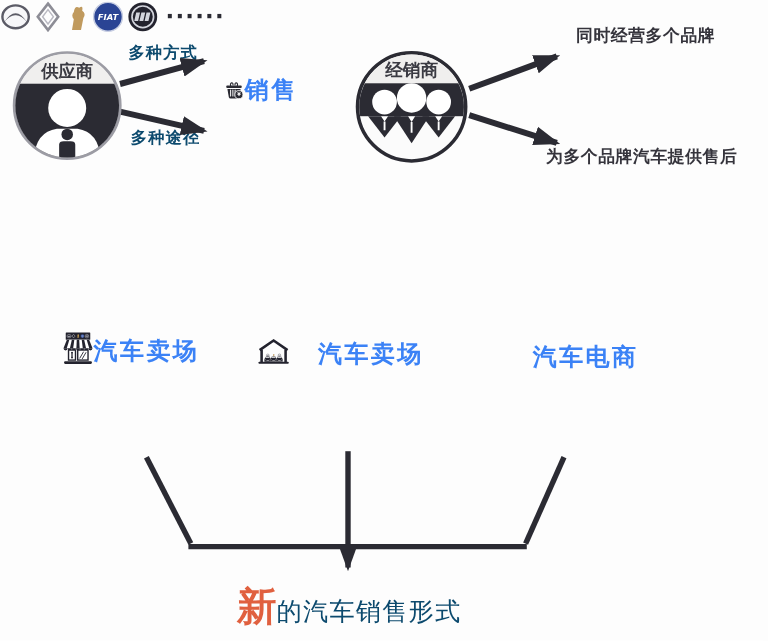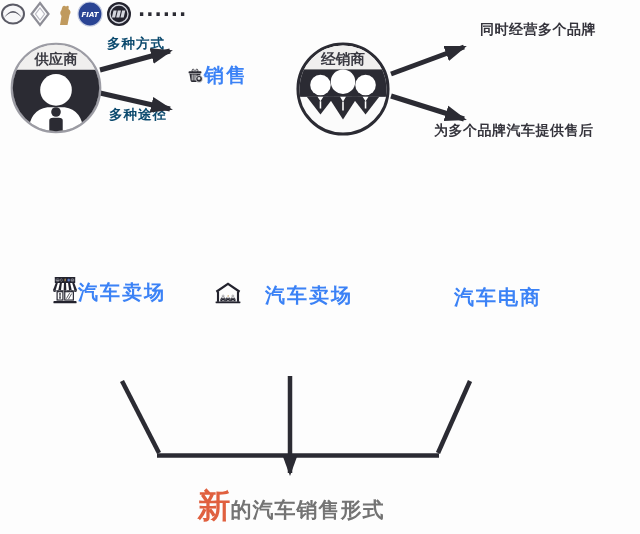--- a/index.html
+++ b/index.html
@@ -15,28 +15,28 @@
   .node{position:absolute;z-index:2;}
   #supplier-node{left:8px;top:40px;width:96px;height:96px;}
   #label-method-top{left:107px;top:35px;}
   #label-method-bottom{left:109px;top:106px;}
   #sales-node{left:186px;top:47px;width:62px;}
   #sales-node .caption-lg{margin-top:0;}
   #dealer-node{left:294px;top:40px;width:98px;height:98px;}
   #multibrand-group{left:480px;top:6px;width:116px;}
   #brands-row{left:452px;top:73px;height:28px;display:flex;align-items:center;gap:3px;z-index:2;}
   #brands-ellipsis{font-size:19px;font-weight:bold;color:#2b2b33;letter-spacing:1px;margin-left:3px;line-height:26px;}
-  #aftersales-group{left:434px;top:97px;width:152px;justify-content:space-between;}
+  #aftersales-group{left:455px;top:97px;width:152px;justify-content:space-between;}
   #channel-store{left:52px;top:233px;width:114px;}
   #channel-mall{left:215px;top:237px;width:138px;gap:24px;}
-  #channel-ecommerce{left:410px;top:239px;width:128px;gap:44px;}
+  #channel-ecommerce{left:400px;top:239px;width:128px;gap:44px;}
   #conclusion{position:absolute;left:291px;top:484px;transform:translateX(-50%);
     display:flex;align-items:baseline;white-space:nowrap;z-index:2;}
   #conclusion .highlight{font-size:33px;font-weight:bold;color:#e0603f;}
-  #conclusion .rest{font-size:21px;font-weight:700;color:#737373;letter-spacing:1px;}
+  #conclusion .rest{font-size:21px;font-weight:400;color:#0c4a6e;letter-spacing:1px;}
   svg{display:block;}
   svg text{font-family:"DejaVu Sans","Liberation Sans",sans-serif;}
 </style>
 </head>
 <body>
 
 <div class="canvas">
 
   <svg id="arrows-layer" width="640" height="534" viewBox="0 0 640 534">
     <defs>

